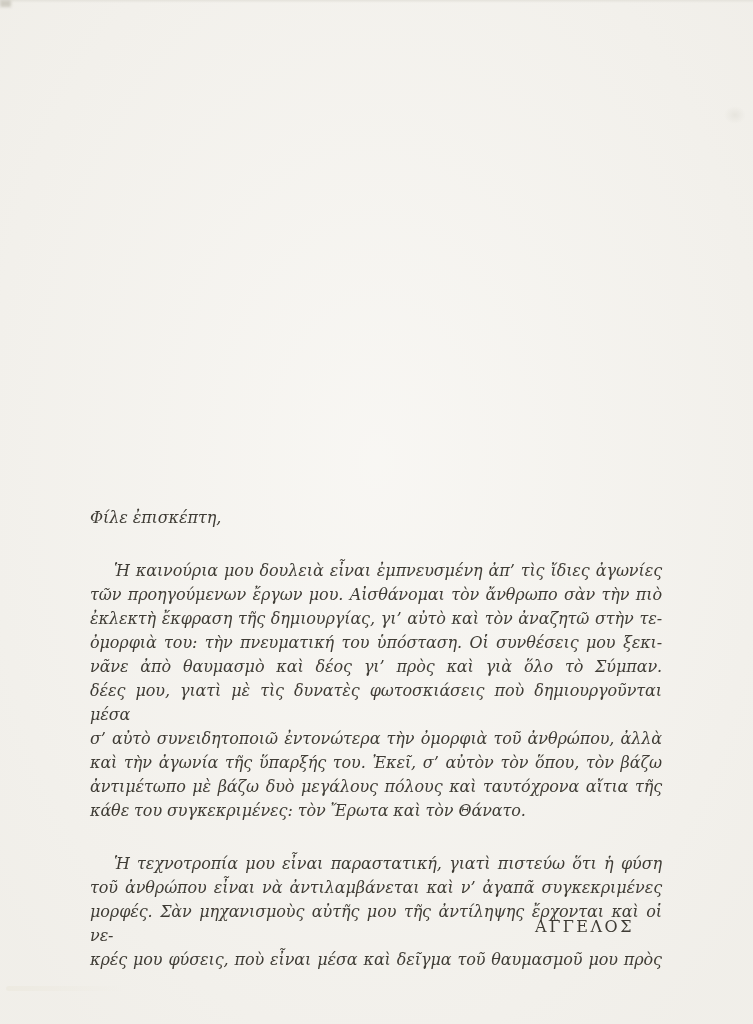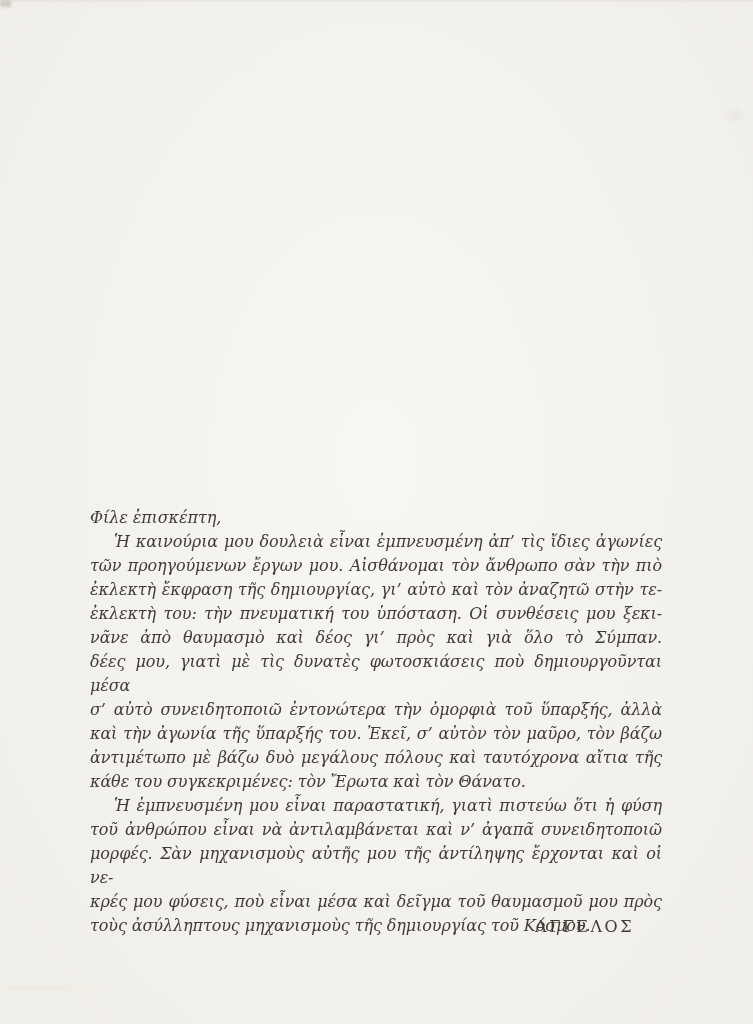--- a/index.html
+++ b/index.html
@@ -67,20 +67,21 @@
   .line {
     text-align: justify;
     text-align-last: justify;
   }
   .line.flush {
     text-align: left;
     text-align-last: left;
   }
   .line.indent {
     padding-left: 24px;
+    margin-top: 29px;
   }
   .signature {
     position: absolute;
     left: 90px;
     top: 914px;
     width: 572px;
     box-sizing: border-box;
     padding-right: 28px;
     text-align: right;
     color: var(--ink, #3f3c35);
@@ -97,28 +98,27 @@
   <div class="top-edge"></div>
   <div class="corner-mark"></div>
   <div class="right-smudge"></div>
   <div class="bottom-streak"></div>
 
   <div class="text-block">
       <div class="line flush">Φίλε ἐπισκέπτη,</div>
       <div class="line indent">Ἡ καινούρια μου δουλειὰ εἶναι ἐμπνευσμένη ἀπ’ τὶς ἴδιες ἀγωνίες</div>
       <div class="line">τῶν προηγούμενων ἔργων μου. Αἰσθάνομαι τὸν ἄνθρωπο σὰν τὴν πιὸ</div>
       <div class="line">ἐκλεκτὴ ἔκφραση τῆς δημιουργίας, γι’ αὐτὸ καὶ τὸν ἀναζητῶ στὴν τε-</div>
-      <div class="line">ἐκλεκτὴ του: τὴν πνευματική του ὑπόσταση. Οἱ συνθέσεις μου ξεκι-</div>
+      <div class="line">ὀμορφιὰ του: τὴν πνευματική του ὑπόσταση. Οἱ συνθέσεις μου ξεκι-</div>
       <div class="line">νᾶνε ἀπὸ θαυμασμὸ καὶ δέος γι’ πρὸς καὶ γιὰ ὅλο τὸ Σύμπαν.</div>
       <div class="line">δέες μου, γιατὶ μὲ τὶς δυνατὲς φωτοσκιάσεις ποὺ δημιουργοῦνται μέσα</div>
-      <div class="line">σ’ αὐτὸ συνειδητοποιῶ ἐντονώτερα τὴν ὀμορφιὰ τοῦ ὕπαρξής, ἀλλὰ</div>
-      <div class="line">καὶ τὴν ἀγωνία τῆς ὕπαρξής του. Ἐκεῖ, σ’ αὐτὸν τὸν μαῦρο, τὸν βάζω</div>
+      <div class="line">σ’ αὐτὸ συνειδητοποιῶ ἐντονώτερα τὴν ὀμορφιὰ τοῦ ἀνθρώπου, ἀλλὰ</div>
+      <div class="line">καὶ τὴν ἀγωνία τῆς ὕπαρξής του. Ἐκεῖ, σ’ αὐτὸν τὸν ὅπου, τὸν βάζω</div>
       <div class="line">ἀντιμέτωπο μὲ βάζω δυὸ μεγάλους πόλους καὶ ταυτόχρονα αἴτια τῆς</div>
       <div class="line flush">κάθε του συγκεκριμένες: τὸν Ἔρωτα καὶ τὸν Θάνατο.</div>
-      <div class="line indent">Ἡ ἐμπνευσμένη μου εἶναι παραστατική, γιατὶ πιστεύω ὅτι ἡ φύση</div>
-      <div class="line">τοῦ ἀνθρώπου εἶναι νὰ ἀντιλαμβάνεται καὶ ν’ ἀγαπᾶ συνειδητοποιῶ</div>
+      <div class="line indent">Ἡ τεχνοτροπία μου εἶναι παραστατική, γιατὶ πιστεύω ὅτι ἡ φύση</div>
+      <div class="line">τοῦ ἀνθρώπου εἶναι νὰ ἀντιλαμβάνεται καὶ ν’ ἀγαπᾶ συγκεκριμένες</div>
       <div class="line">μορφές. Σὰν μηχανισμοὺς αὐτῆς μου τῆς ἀντίληψης ἔρχονται καὶ οἱ νε-</div>
       <div class="line">κρές μου φύσεις, ποὺ εἶναι μέσα καὶ δεῖγμα τοῦ θαυμασμοῦ μου πρὸς</div>
-      <div class="line flush">τοὺς ἀσύλληπτους μηχανισμοὺς τῆς δημιουργίας τοῦ Κόσμου.</div>
     </div>
 
   <div class="signature">ΑΓΓΕΛΟΣ</div>
 </div>
 
 </body></html>

